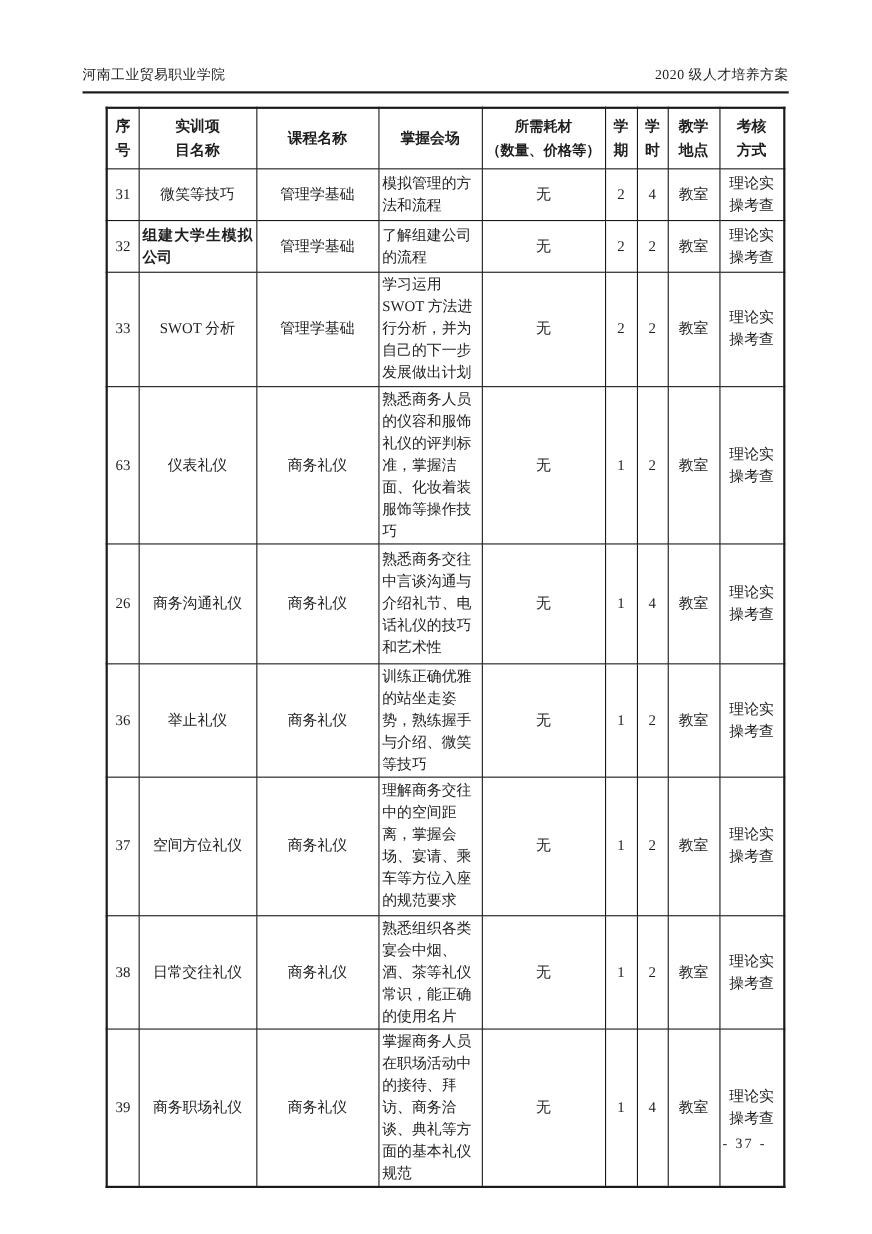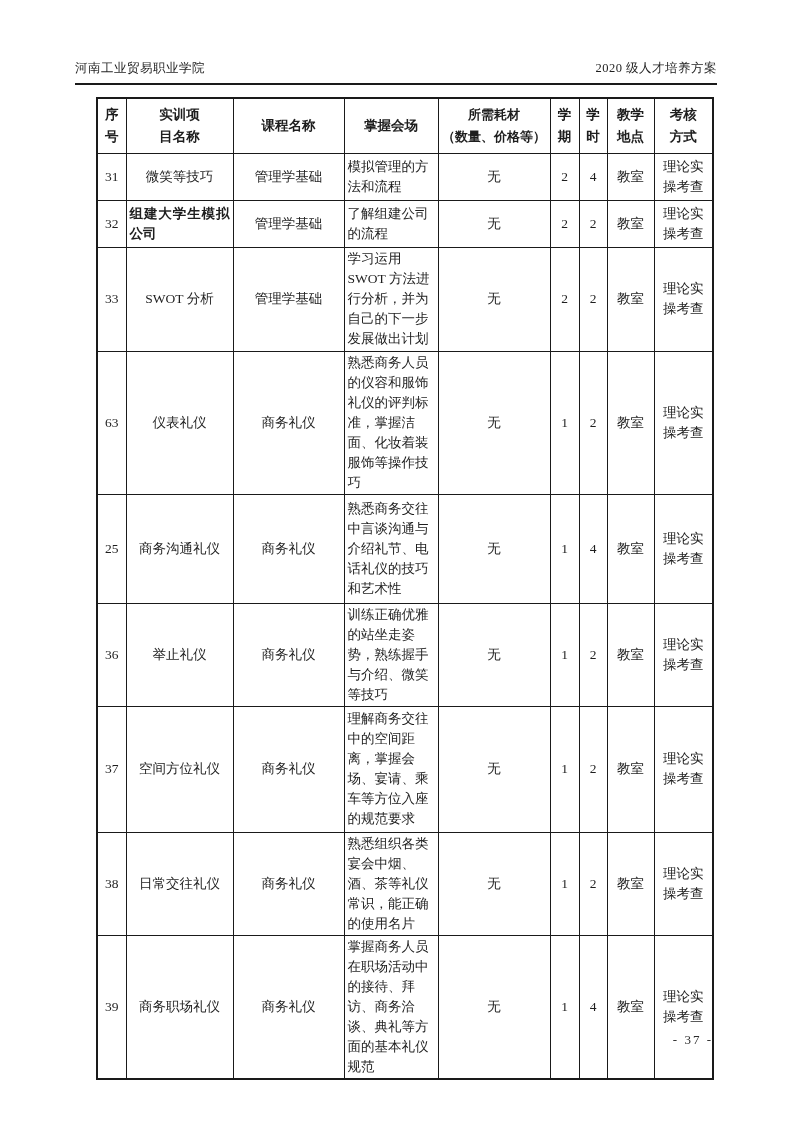--- a/index.html
+++ b/index.html
@@ -58,21 +58,21 @@
   }
   td.project-wrap {
     text-align: justify;
     text-justify: inter-character;
     padding: 1px 3px;
     font-weight: bold;
   }
   
   .page-number {
     position: absolute;
-    right: 80px; top: 1032px;
+    right: 96px; top: 1032px;
     font-size: 13px;
     letter-spacing: 2px;
     color: #2a2a2a;
   }
 </style>
 </head>
 <body>
 
 <div class="page">
 
@@ -155,21 +155,21 @@
       <td>商务礼仪</td>
       <td class="objective">熟悉商务人员的仪容和服饰礼仪的评判标准，掌握洁面、化妆着装服饰等操作技巧</td>
       <td>无</td>
       <td>1</td>
       <td>2</td>
       <td>教室</td>
       <td>理论实操考查</td>
     </tr>
 
     <tr style="height:109px">
-      <td>25</td>
+      <td>26</td>
       <td>商务沟通礼仪</td>
       <td>商务礼仪</td>
       <td class="objective">熟悉商务交往中言谈沟通与介绍礼节、电话礼仪的技巧和艺术性</td>
       <td>无</td>
       <td>1</td>
       <td>4</td>
       <td>教室</td>
       <td>理论实操考查</td>
     </tr>
 

